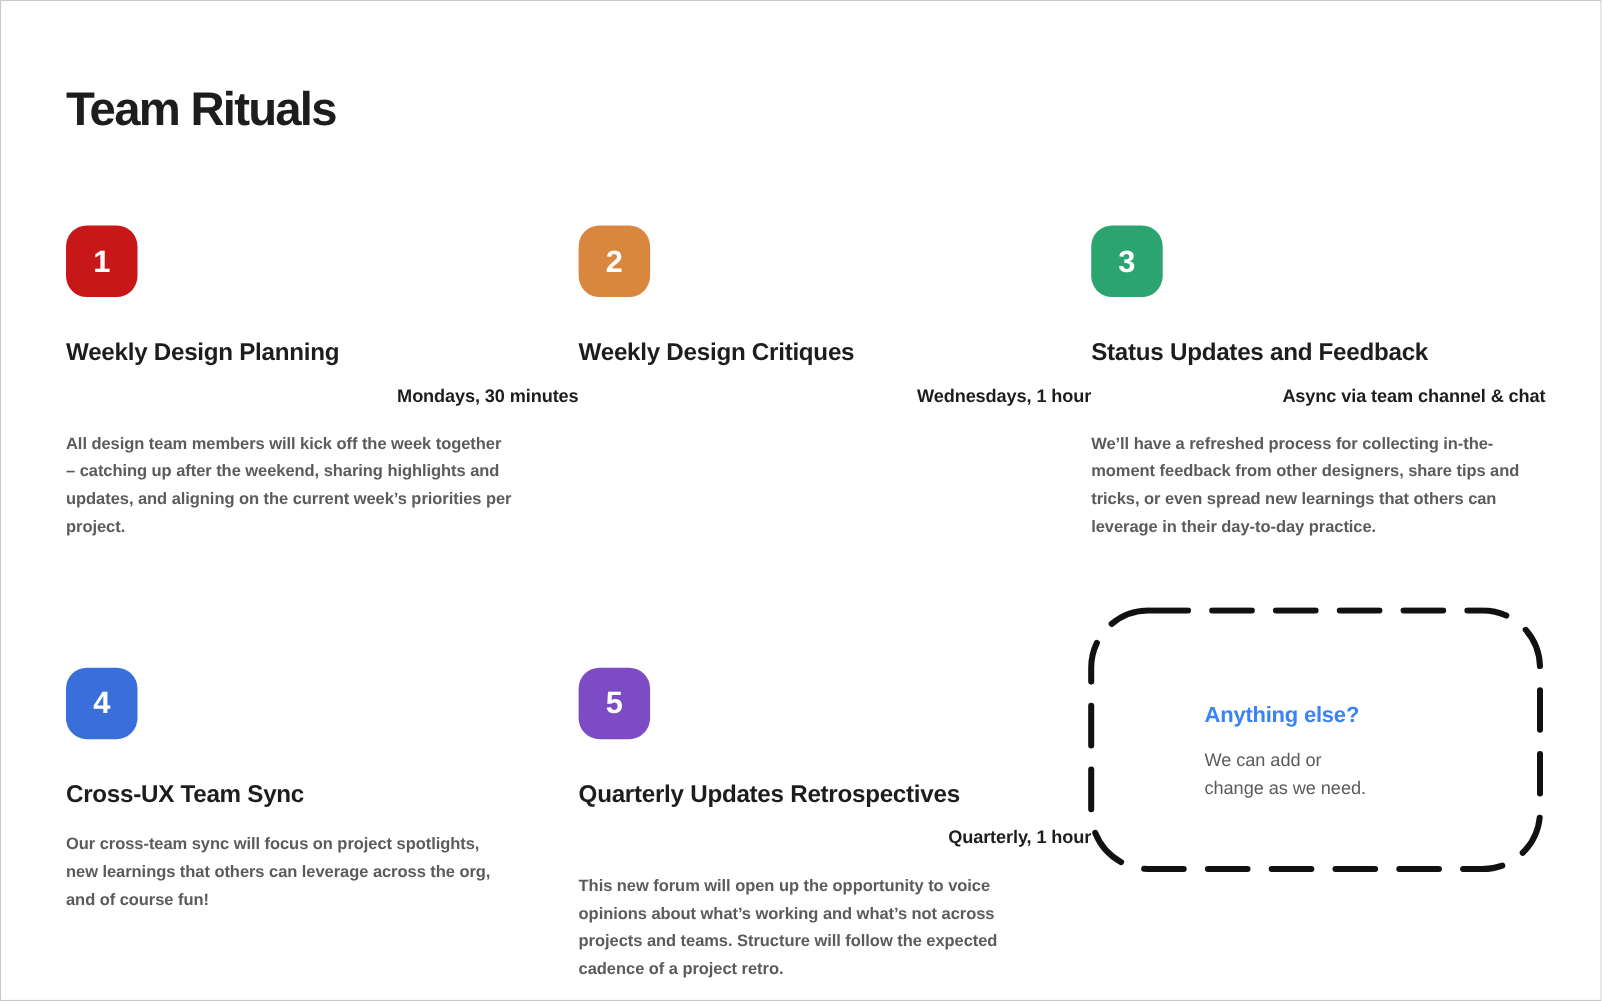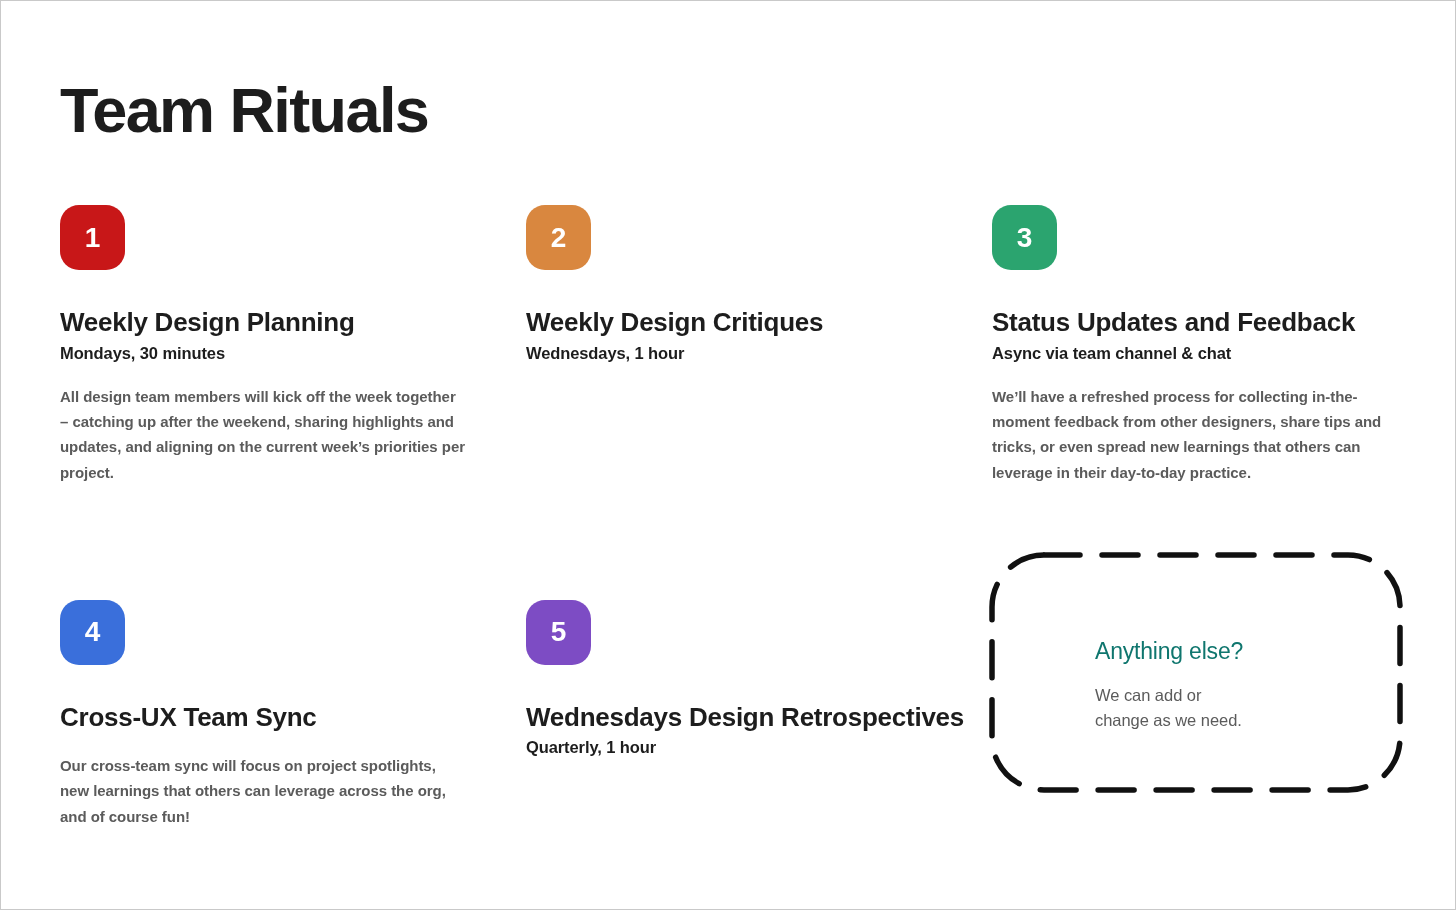--- a/index.html
+++ b/index.html
@@ -19,21 +19,21 @@
     background: #ffffff;
     border: 1px solid #c9c9c9;
     overflow: hidden;
   }
 
   
   #page-title {
     position: absolute;
     left: 59px;
     top: 78px;
-    font-size: 63px;
+    font-size: 43px;
     font-weight: 700;
     letter-spacing: -1.6px;
     color: #1d1d1d;
     line-height: 1.0;
   }
 
   
   #grid {
     position: absolute;
     left: 59px;
@@ -57,34 +57,35 @@
     font-size: 28px;
     font-weight: 700;
     display: flex;
     align-items: center;
     justify-content: center;
     line-height: 1;
   }
 
   .card-heading {
     margin-top: 36px;
-    font-size: 26px;
+    font-size: 22px;
     font-weight: 700;
     color: #1d1d1d;
     letter-spacing: -0.25px;
     line-height: 1.25;
   }
 
   .card-subheading {
-    margin-top: 4px;
+    margin-top: 16px;
     font-size: 16.5px;
     font-weight: 600;
     color: #1d1d1d;
     letter-spacing: -0.1px;
     line-height: 1.3;
+    text-align: right;
   }
 
   .card-body {
     margin-top: 20px;
     font-size: 15px;
     font-weight: 700;
     color: #5b5b5b;
     line-height: 1.68;
     letter-spacing: -0.05px;
     max-width: 405px;
@@ -109,23 +110,23 @@
     height: 100%;
   }
 
   #placeholder-text {
     position: absolute;
     left: 106px;
     top: 85px;
   }
 
   #placeholder-title {
-    font-size: 23px;
-    font-weight: 400;
-    color: #0f766e;
+    font-size: 20px;
+    font-weight: 700;
+    color: #3b82f6;
     letter-spacing: -0.2px;
     line-height: 1.3;
   }
 
   #placeholder-body {
     margin-top: 16px;
     font-size: 16.5px;
     font-weight: 400;
     color: #5b5b5b;
     line-height: 1.55;
@@ -163,22 +164,23 @@
     </div>
 
     <div class="ritual-card">
       <div class="badge" style="background: rgb(58, 111, 219);">4</div>
       <div class="card-heading">Cross-UX Team Sync</div>
       <div class="card-body">Our cross-team sync will focus on project spotlights, new learnings that others can leverage across the org, and of course fun!</div>
     </div>
 
     <div class="ritual-card">
       <div class="badge" style="background: rgb(125, 76, 196);">5</div>
-      <div class="card-heading">Wednesdays Design Retrospectives</div>
+      <div class="card-heading">Quarterly Updates Retrospectives</div>
       <div class="card-subheading">Quarterly, 1 hour</div>
+      <div class="card-body narrow-2">This new forum will open up the opportunity to voice opinions about what’s working and what’s not across projects and teams. Structure will follow the expected cadence of a project retro.</div>
     </div>
 
   </div>
 
   <div id="placeholder-box">
     <svg viewBox="0 0 414 241" preserveAspectRatio="none">
       <rect x="3" y="3" width="408" height="235" rx="52" ry="52" fill="none" stroke="#111111" stroke-width="5.5" stroke-dasharray="36 22" stroke-linecap="round"></rect>
     </svg>
     <div id="placeholder-text">
       <div id="placeholder-title">Anything else?</div>

